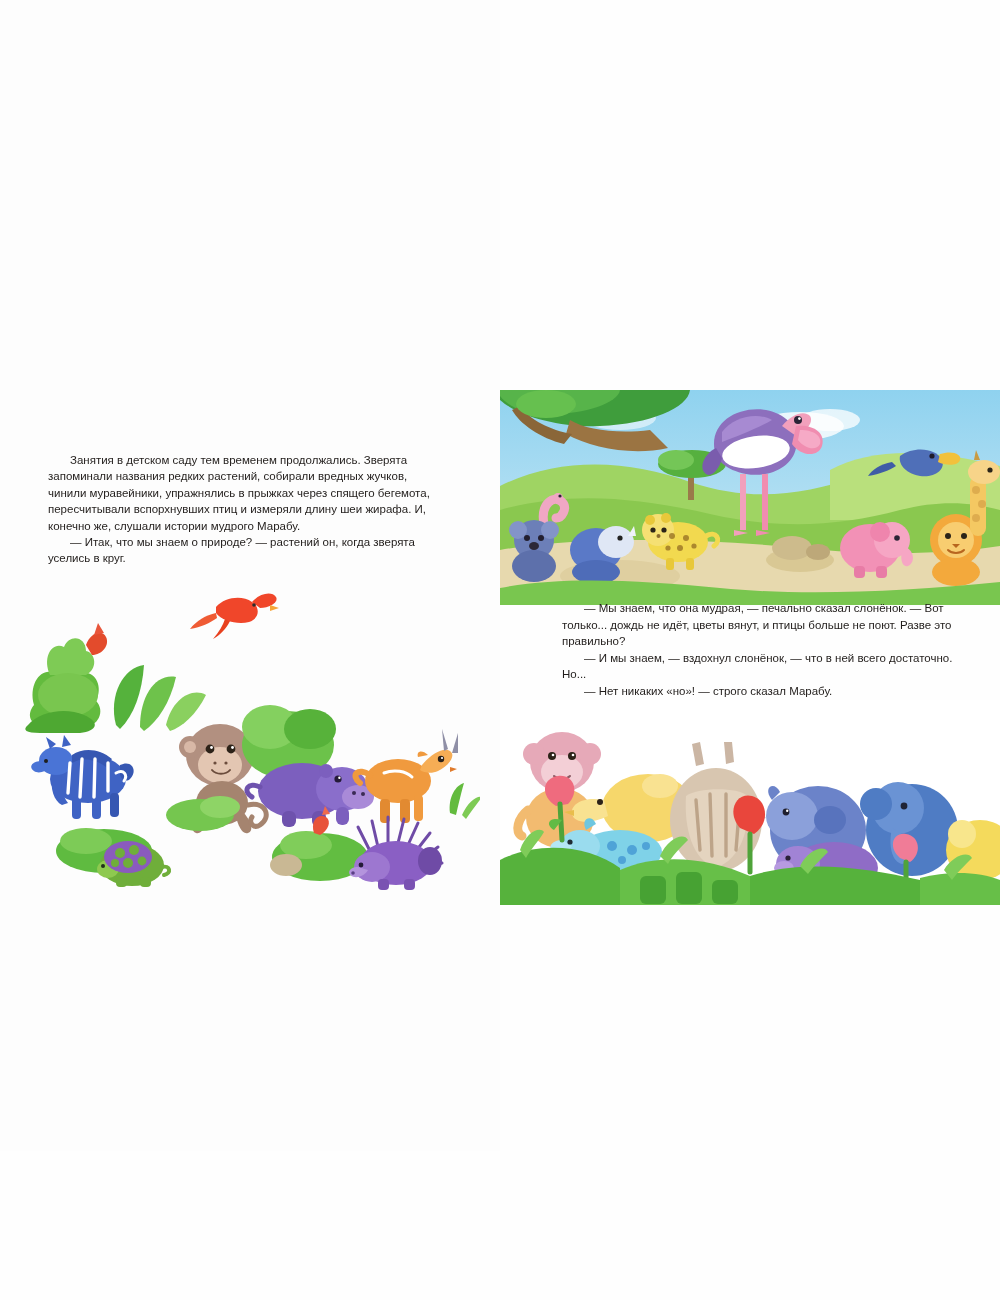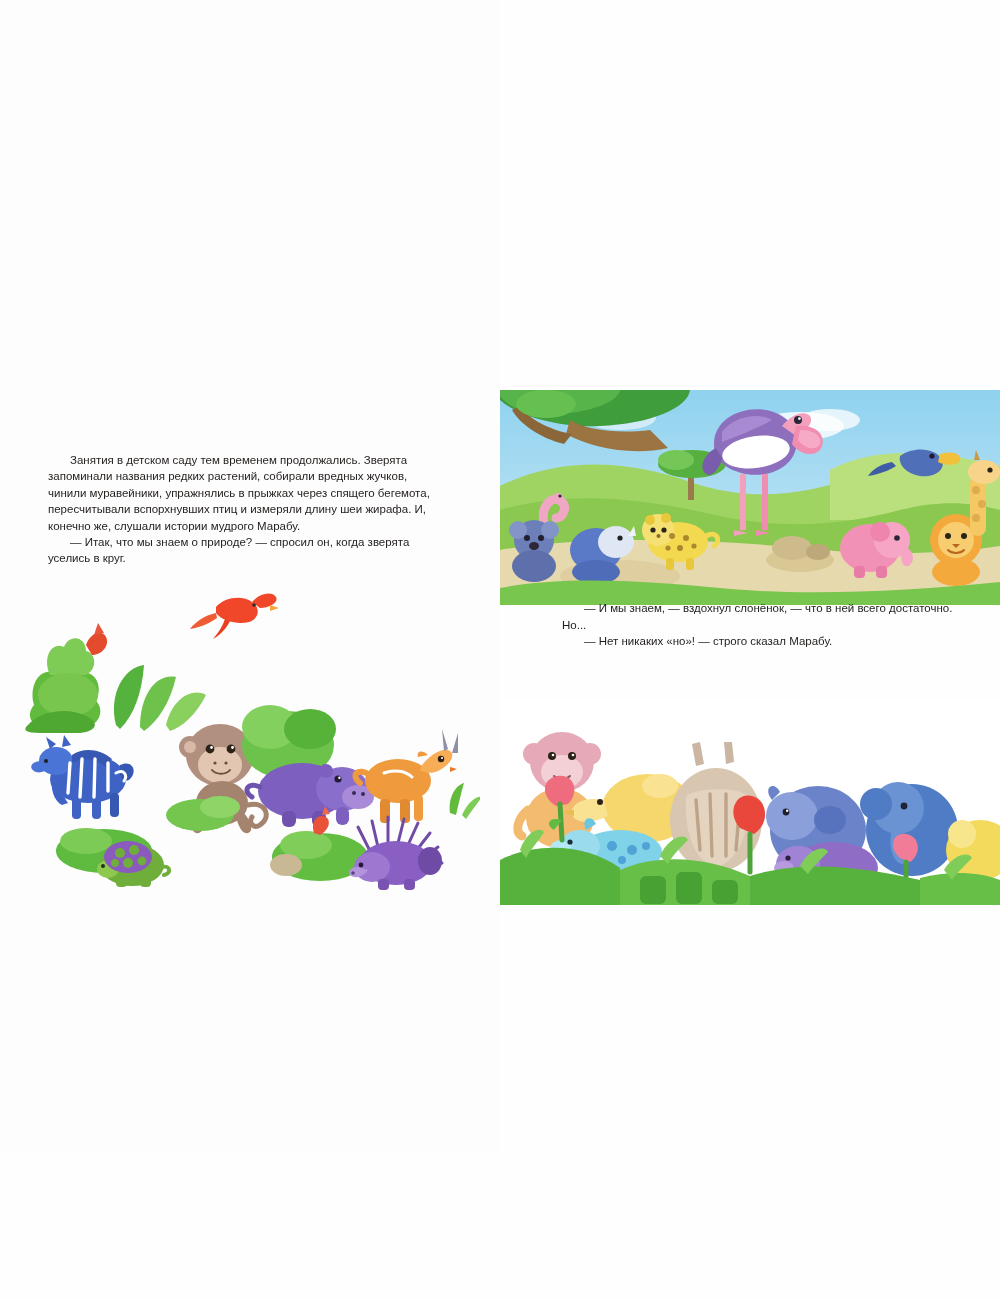--- a/index.html
+++ b/index.html
@@ -99,21 +99,21 @@
 </style>
 </head>
 <body>
 
 <div class="page">
 
   <div class="left-page">
 
     <div class="left-text">
       <p class="indent">Занятия в детском саду тем временем продолжались. Зверята запоминали названия редких растений, собирали вредных жучков, чинили муравейники, упражнялись в прыжках через спящего бегемота, пересчитывали вспорхнувших птиц и измеряли длину шеи жирафа. И, конечно же, слушали истории мудрого Марабу.</p>
-      <p class="indent">— Итак, что мы знаем о природе? — спросил он, когда зверята уселись в круг.</p>
+      <p class="indent">— Итак, что мы знаем о природе? — растений он, когда зверята уселись в круг.</p>
     </div>
 
     <div class="left-illo nosel">
       <svg width="460" height="320" viewBox="0 0 460 320" xmlns="http://www.w3.org/2000/svg">
 
         <g>
           <path d="M196 32 C205 22, 222 20, 232 27 C241 33, 239 44, 229 47 C218 50, 202 46, 196 38 Z" fill="#f0462a"></path>
           <path d="M232 27 C240 18, 252 16, 256 22 C259 27, 250 33, 240 33 Z" fill="#f0462a"></path>
           <path d="M196 38 C186 40, 176 46, 170 54 C181 52, 190 48, 197 43 Z" fill="#ef5b34"></path>
           <path d="M210 46 C206 54, 200 60, 193 64 C199 57, 203 50, 205 44 Z" fill="#e8411f"></path>
@@ -415,20 +415,21 @@
               <circle cx="476" cy="128" r="4"></circle>
             </g>
           </g>
 
           <path d="M0 198 C60 186, 140 190, 220 198 C300 206, 400 202, 500 192 L500 215 L0 215 Z" fill="#79c64f"></path>
         </g>
       </svg>
     </div>
 
     <div class="right-text">
+      <p>— Мы знаем, что она мудрая, — печально сказал слонёнок. — Вот только... дождь не идёт, цветы вянут, и птицы больше не поют. Разве это правильно?</p>
       <p>— И мы знаем, — вздохнул слонёнок, — что в ней всего достаточно. Но...</p>
       <p>— Нет никаких «но»! — строго сказал Марабу.</p>
     </div>
 
     <div class="right-illo-bottom nosel">
       <svg width="500" height="205" viewBox="0 0 500 205" xmlns="http://www.w3.org/2000/svg">
         <defs>
           <clipPath id="botclip">
               <rect x="0" y="0" width="500" height="205"></rect>
             </clipPath>

